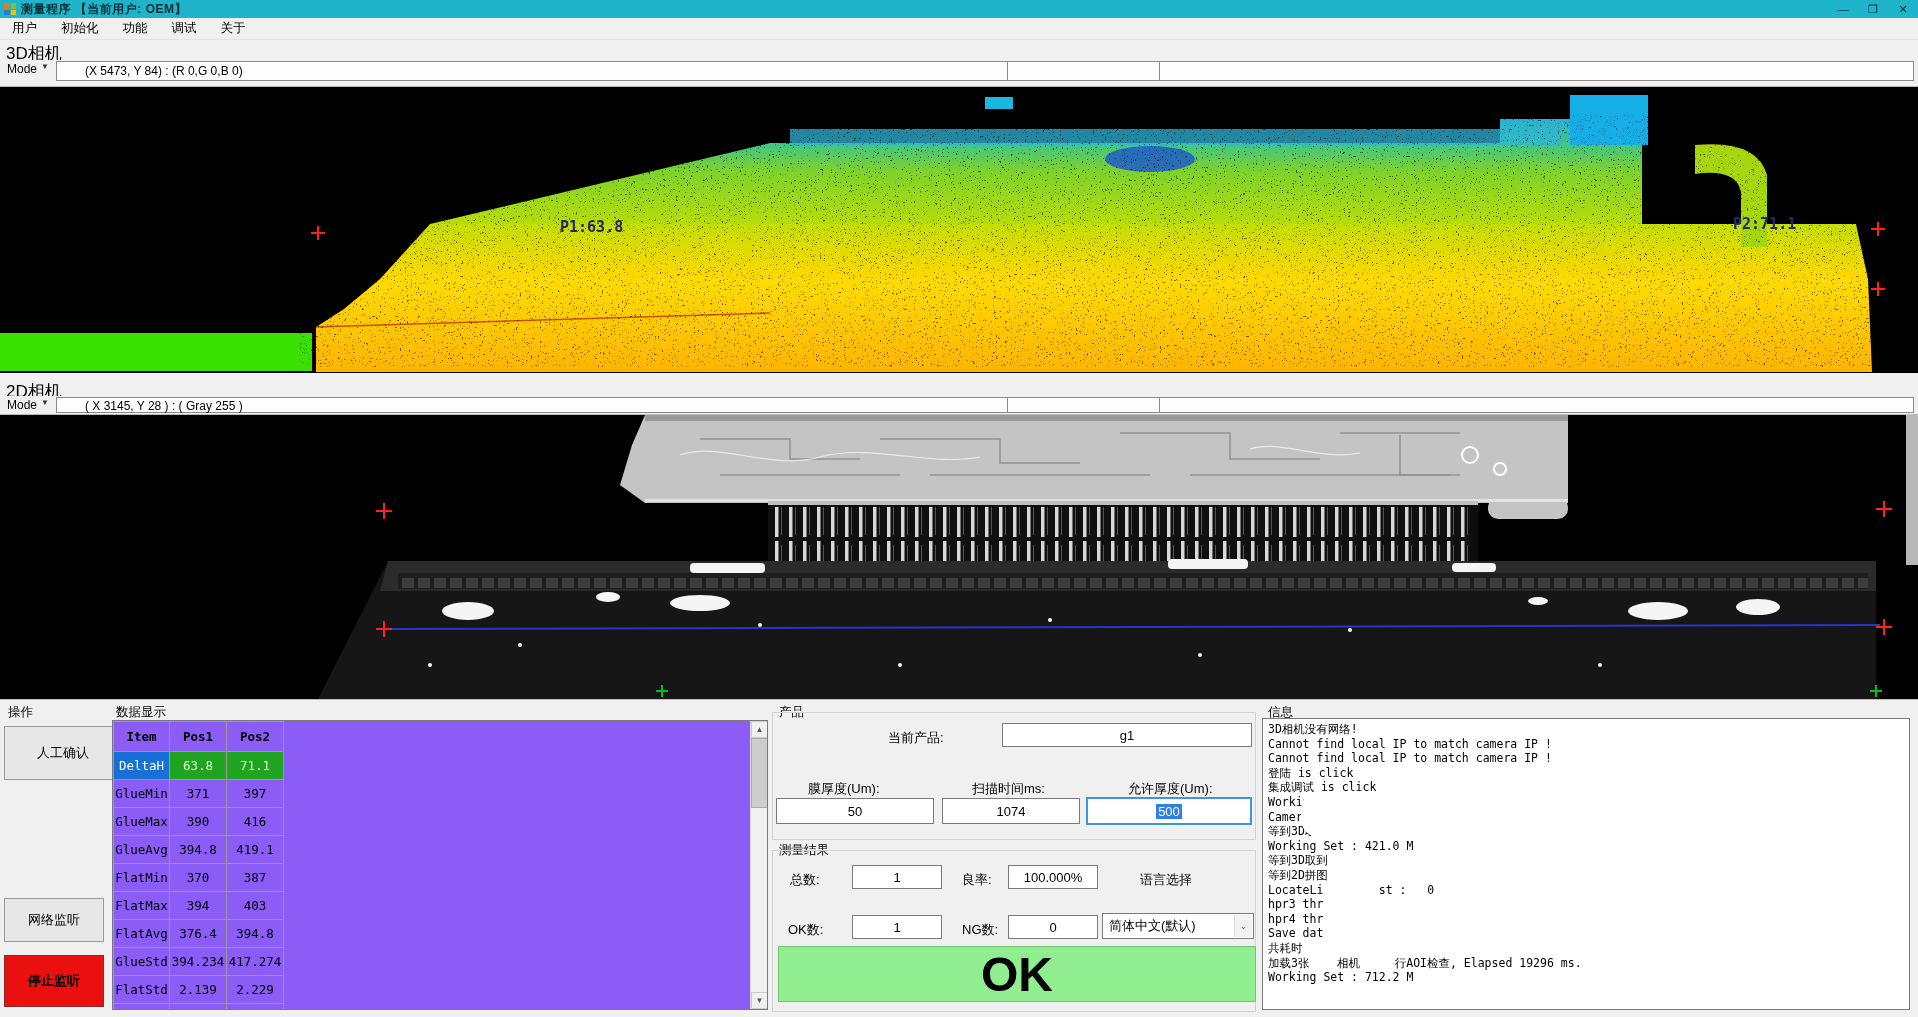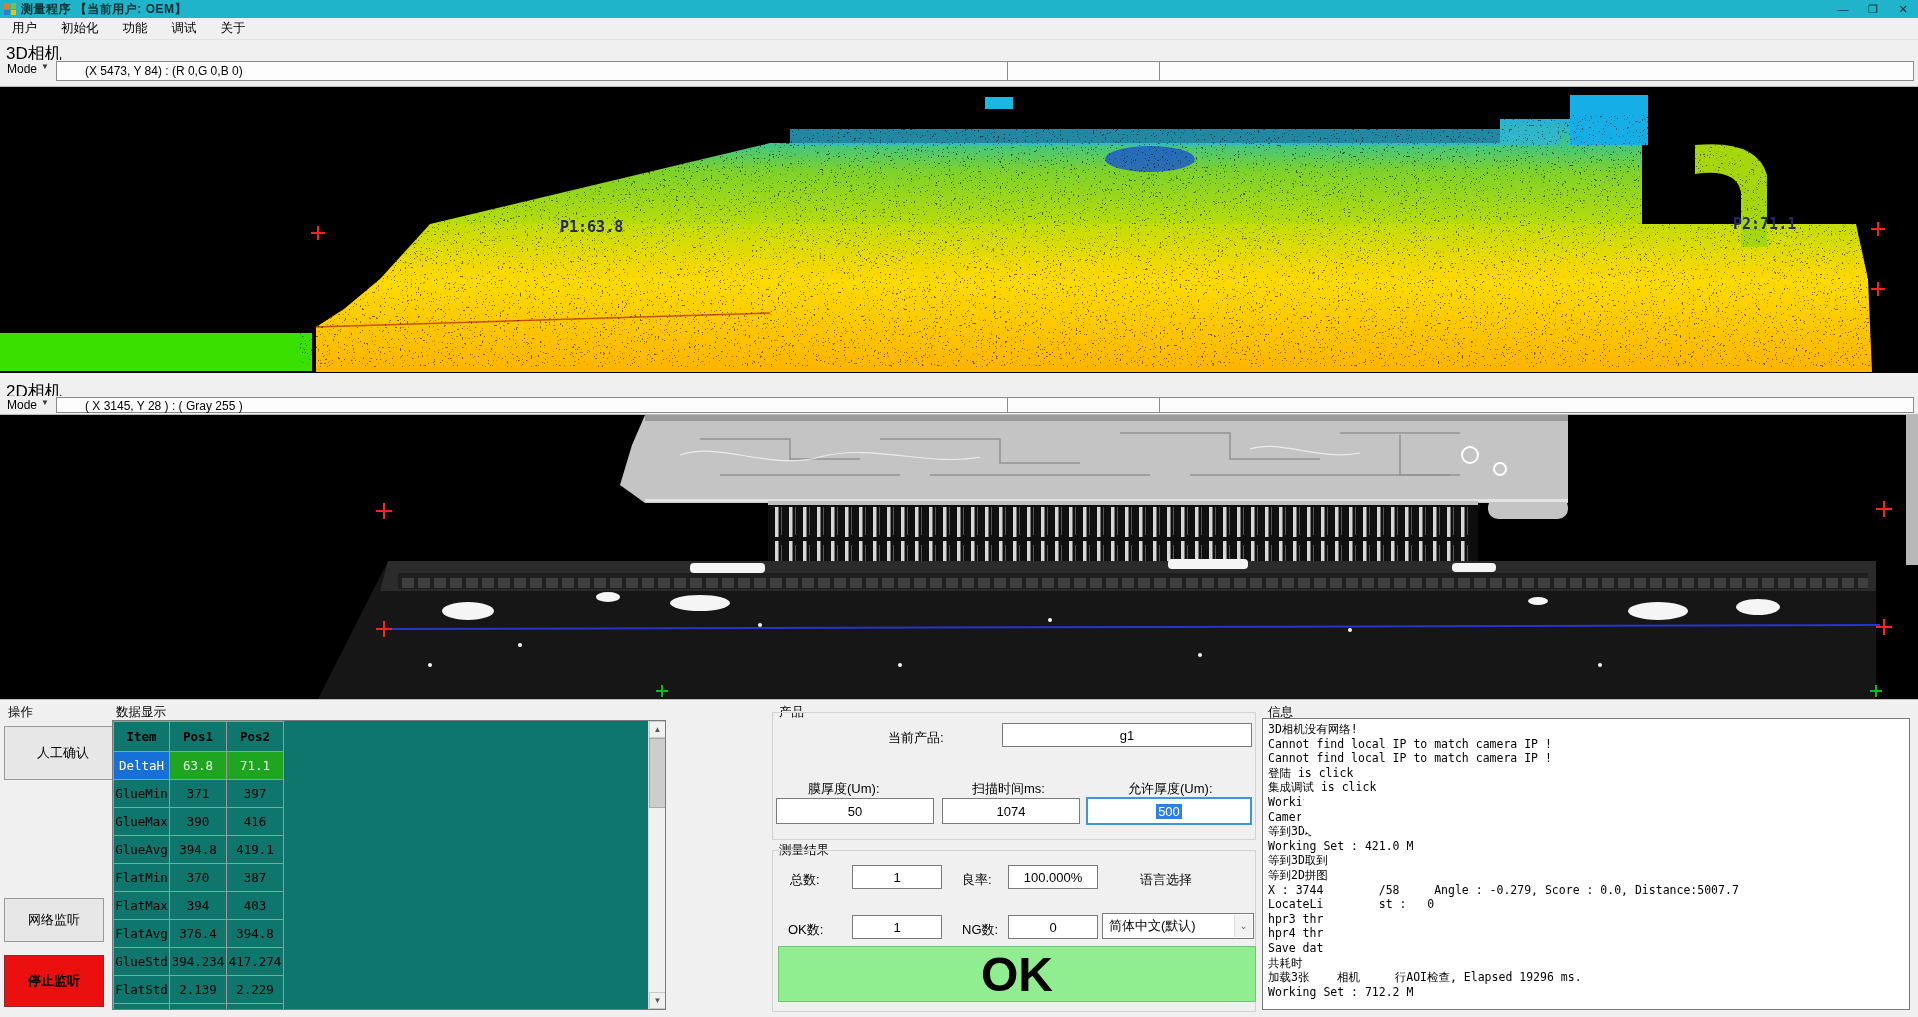--- a/index.html
+++ b/index.html
@@ -35,22 +35,22 @@
   
   .imgwrap { position:absolute; left:0; width:1918px; background:#000;
     border-top:1px solid #bbb; border-bottom:1px solid #bbb; }
   
   .panel-label { position:absolute; font-size:12.5px; }
   .btn { position:absolute; background:#e7e7e7; border:1px solid #9a9a9a;
     font-size:13px; display:flex; align-items:center; justify-content:center;
     font-family:"Liberation Sans",sans-serif; }
   .btn-red { background:#ec0f0f; color:#000000; border-color:#8a2a2a; font-weight:bold; }
   
-  .table-panel { position:absolute; left:112px; top:720px; width:554px; height:290px;
-    background:#0f766e; border:1px solid #7a7a7a; overflow:hidden; }
+  .table-panel { position:absolute; left:112px; top:720px; width:656px; height:290px;
+    background:#8b5cf6; border:1px solid #7a7a7a; overflow:hidden; }
   table.datatable { border-collapse:collapse; font-family:"DejaVu Sans Mono", monospace;
     font-size:12.5px; table-layout:fixed; }
   table.datatable th, table.datatable td { border:1px solid #9a9a9a; height:28px;
     text-align:center; padding:0; }
   table.datatable th { height:30px; font-weight:bold; }
   table.datatable col { width:57px; }
   tr.hl td:first-child { background:#1670d8; color:#fff; }
   tr.hl td:nth-child(2), tr.hl td:nth-child(3) { background:#1fa51f; color:rgba(240,255,240,.92); }
   .scrollbar { position:absolute; right:0; top:0; bottom:0; width:17px; background:#f0f0f0;
     border-left:1px solid #dcdcdc; }
@@ -397,21 +397,20 @@
         <div class="log-line">Cannot find local IP to match camera IP !</div>
         <div class="log-line">Cannot find local IP to match camera IP !</div>
         <div class="log-line">登陆 is click</div>
         <div class="log-line">集成调试 is click</div>
         <div class="log-line">Working Set : 223.2 M</div>
         <div class="log-line">CameraV array to HImage time : 3 ms</div>
         <div class="log-line">等到3D取到灰度图数据。</div>
         <div class="log-line">Working Set : 421.0 M</div>
         <div class="log-line">等到3D取到</div>
         <div class="log-line">等到2D拼图</div>
-        <div class="log-line">X : 3744        /58     Angle : -0.279, Score : 0.0, Distance:5007.7</div>
         <div class="log-line">LocateLi        st :   0</div>
         <div class="log-line">hpr3 thr</div>
         <div class="log-line">hpr4 thr</div>
         <div class="log-line">Save dat                                                        9110233.csv</div>
         <div class="log-line">共耗时</div>
         <div class="log-line">加载3张    相机     行AOI检查, Elapsed 19296 ms.</div>
         <div class="log-line">Working Set : 712.2 M</div>
       </div>
     <div class="blob" style="left:38px; top:72px; width:270px; height:46px;"></div>
     <div class="blob" style="left:158px; top:208px; width:450px; height:26px;"></div>

